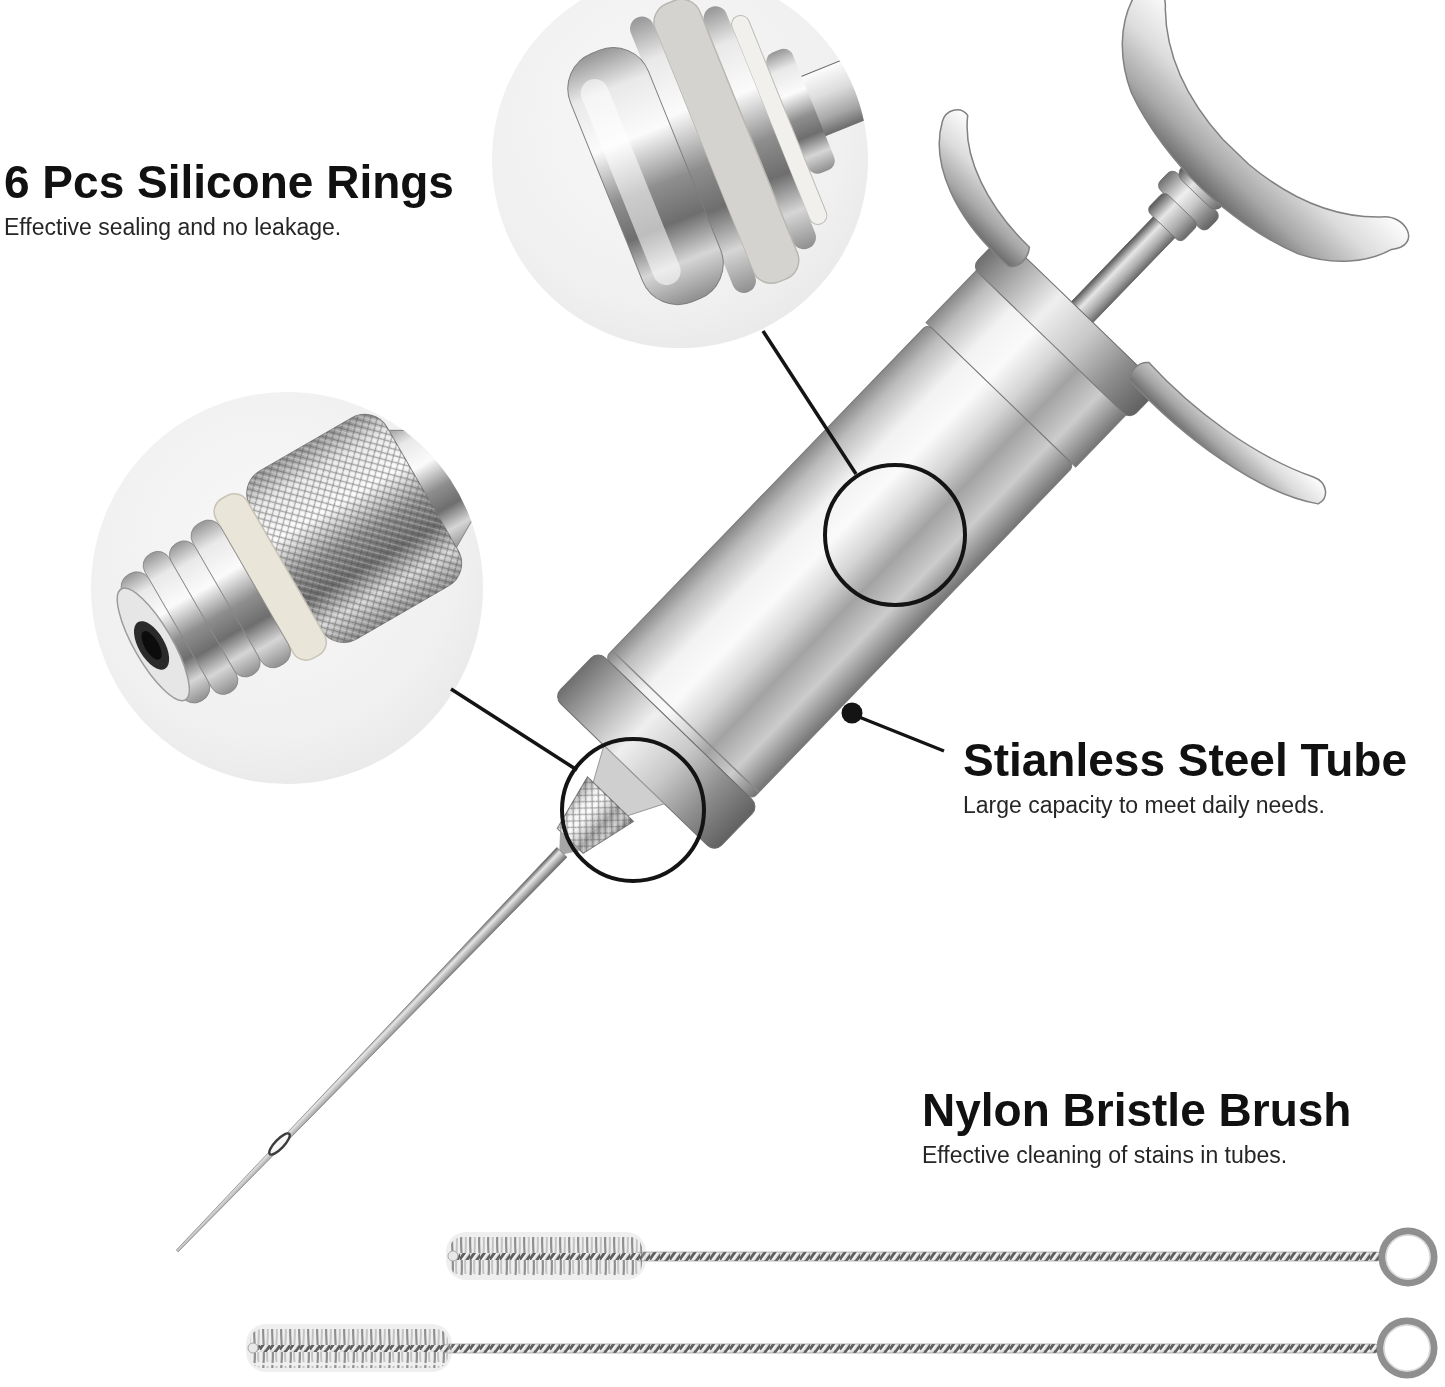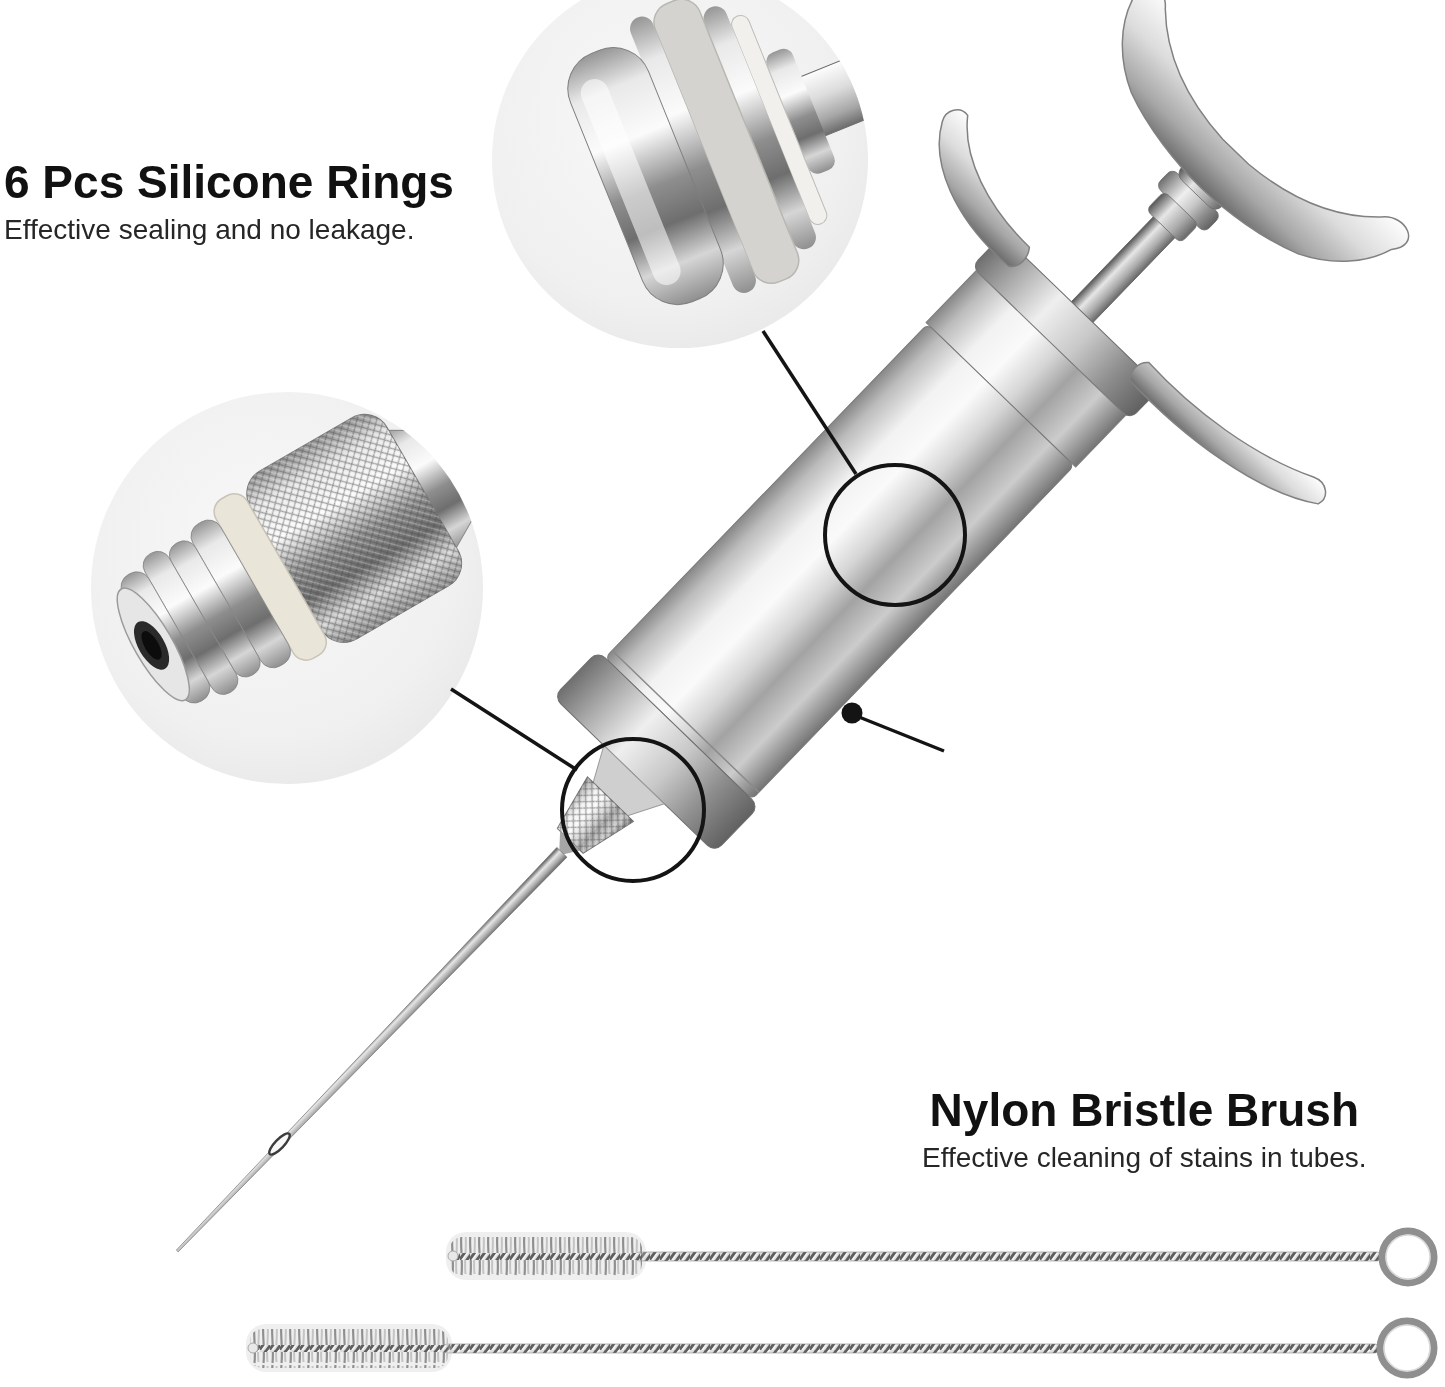--- a/index.html
+++ b/index.html
@@ -3,21 +3,21 @@
 <meta charset="utf-8">
 <style>
   html,body{margin:0;padding:0;background:#ffffff;}
   .stage{
     position:relative;width:1445px;height:1387px;background:#ffffff;
     font-family:"Liberation Sans", sans-serif;overflow:hidden;
   }
   .stage svg{position:absolute;left:0;top:0;}
   .callout{position:absolute;color:#1c1c1c;}
   .callout h2{font-size:46px;line-height:1.08;font-weight:bold;margin:0 0 6px 0;color:#111;text-align:center;}
-  .callout p{font-size:28px;margin:0;color:#262626;}
+  .callout p{font-size:23px;margin:0;color:#262626;}
   .co1{left:4px;top:158px;}
   .co2{left:963px;top:736px;}
   .co3{left:922px;top:1086px;}
 </style>
 </head>
 <body>
 
 <div class="stage">
 
 <svg width="1445" height="1387" viewBox="0 0 1445 1387">
@@ -187,19 +187,23 @@
     <circle cx="852" cy="713" r="10.5" fill="#141414" stroke="none"></circle>
     <line x1="859" y1="717" x2="944" y2="751" stroke-width="3.5"></line>
   </g>
 </svg>
 
 <div class="callout co1">
   <h2>6 Pcs Silicone Rings</h2>
   <p>Effective sealing and no leakage.</p>
 </div>
 
+<div class="callout co2">
+  <h2>Stianless Steel Tube</h2>
+  <p>Large capacity to meet daily needs.</p>
+</div>
 
 <div class="callout co3">
   <h2>Nylon Bristle Brush</h2>
   <p>Effective cleaning of stains in tubes.</p>
 </div>
 
 </div>
 
 </body></html>

